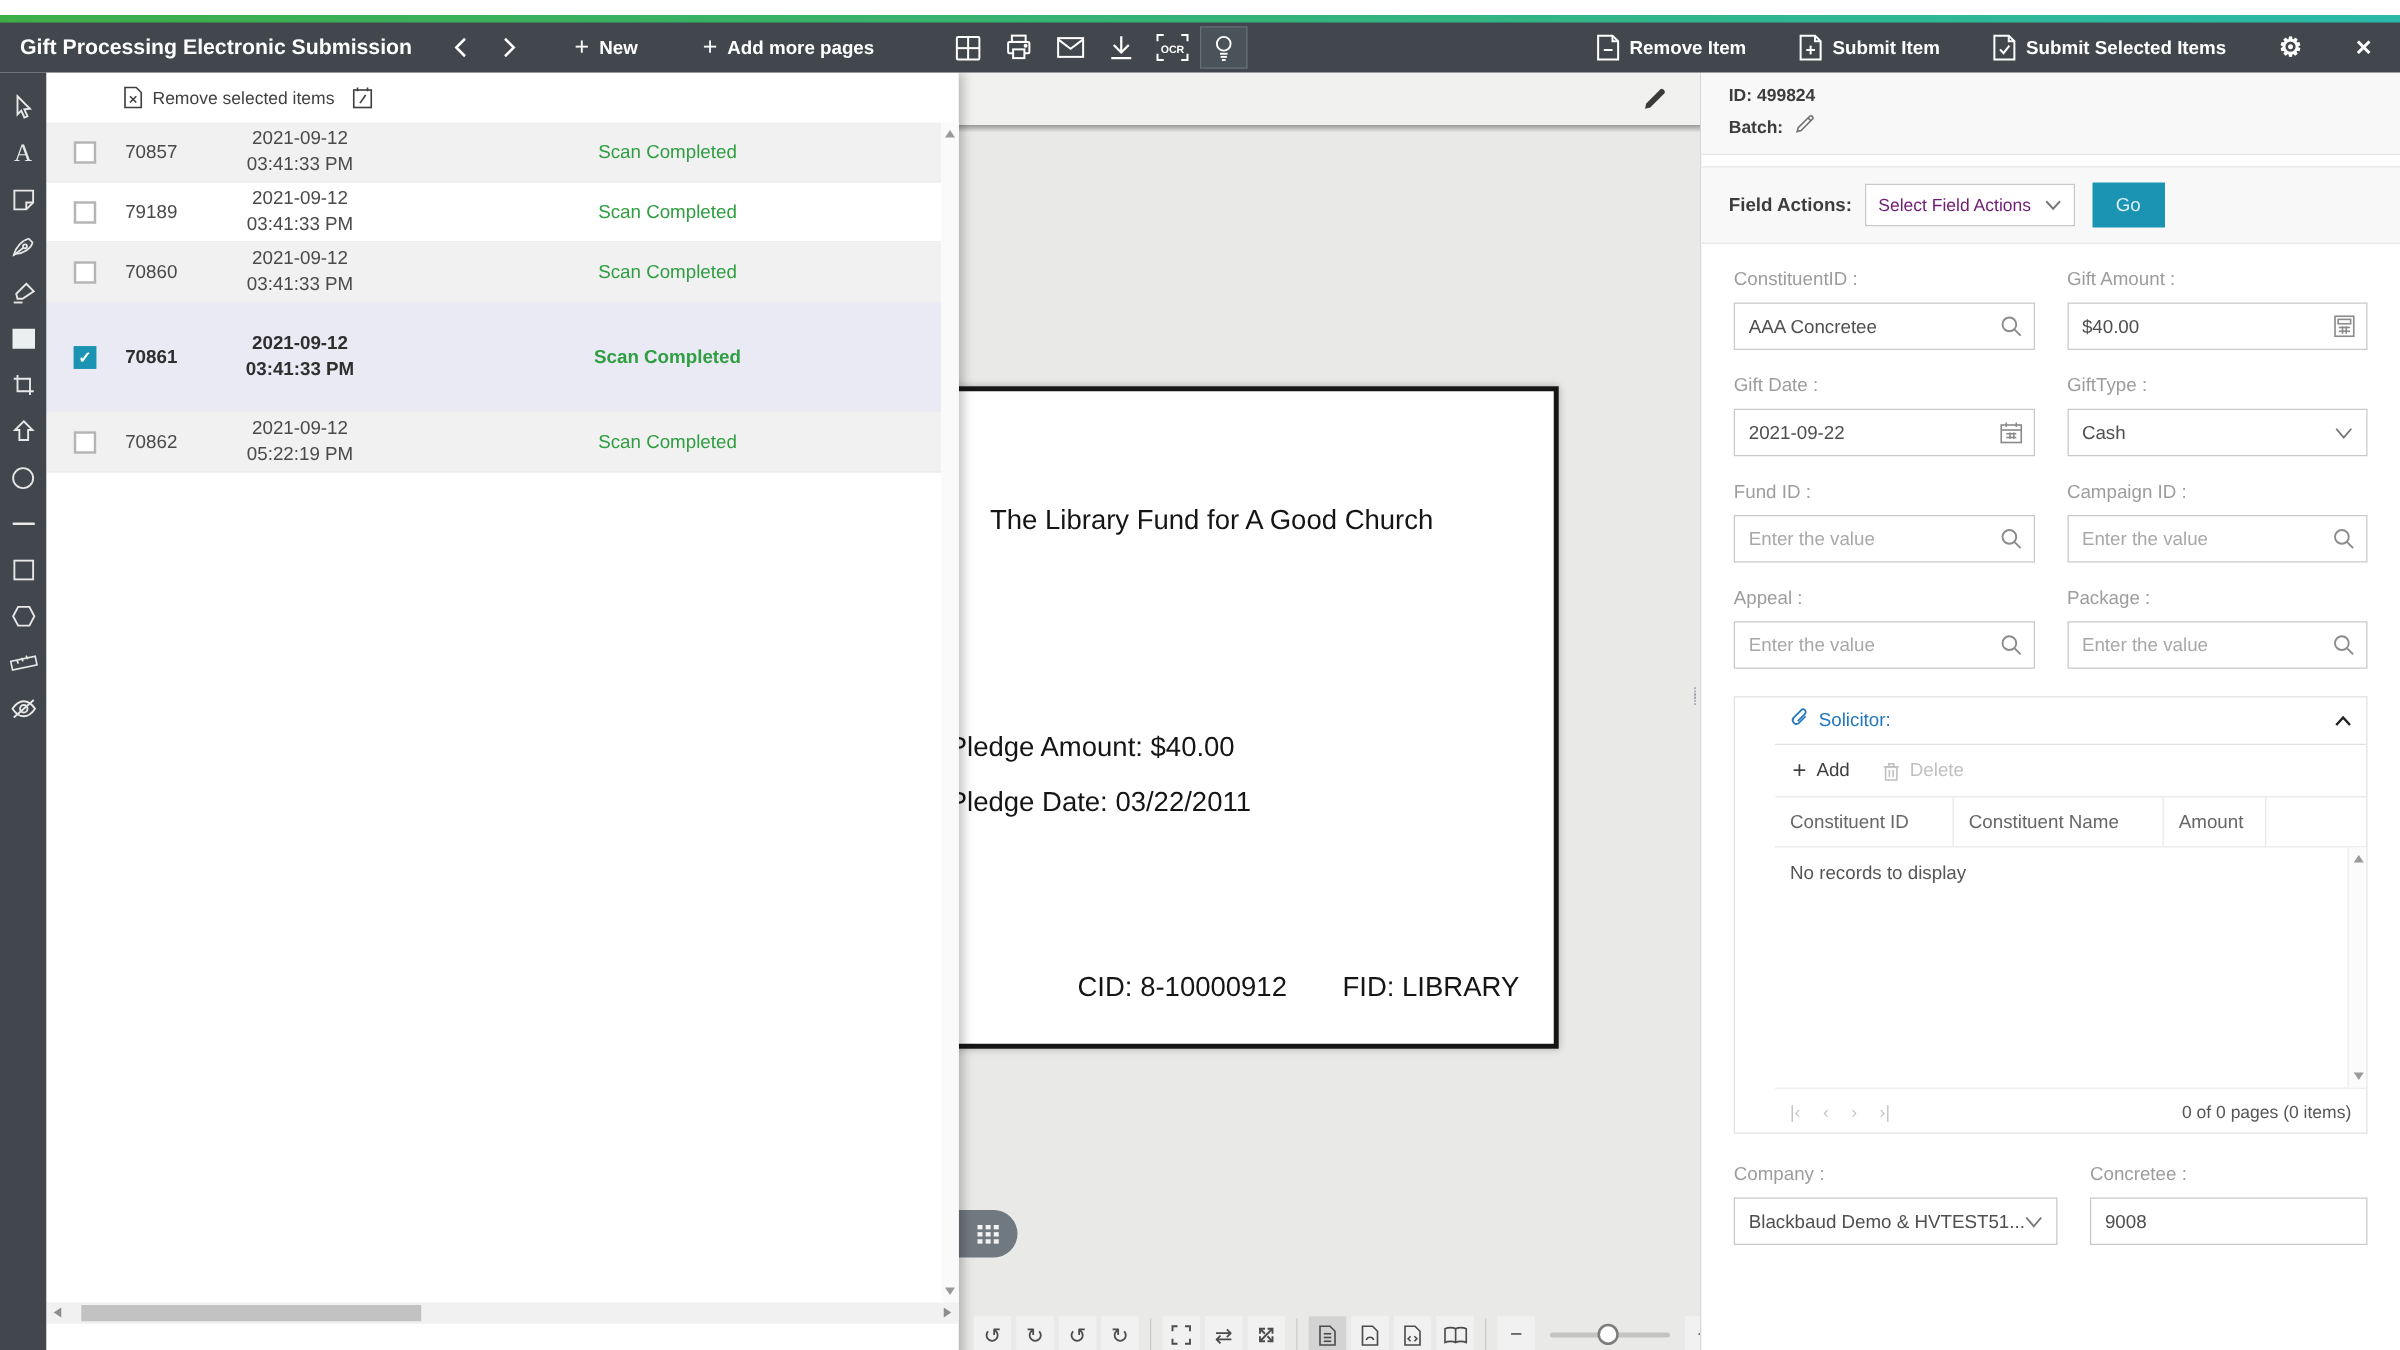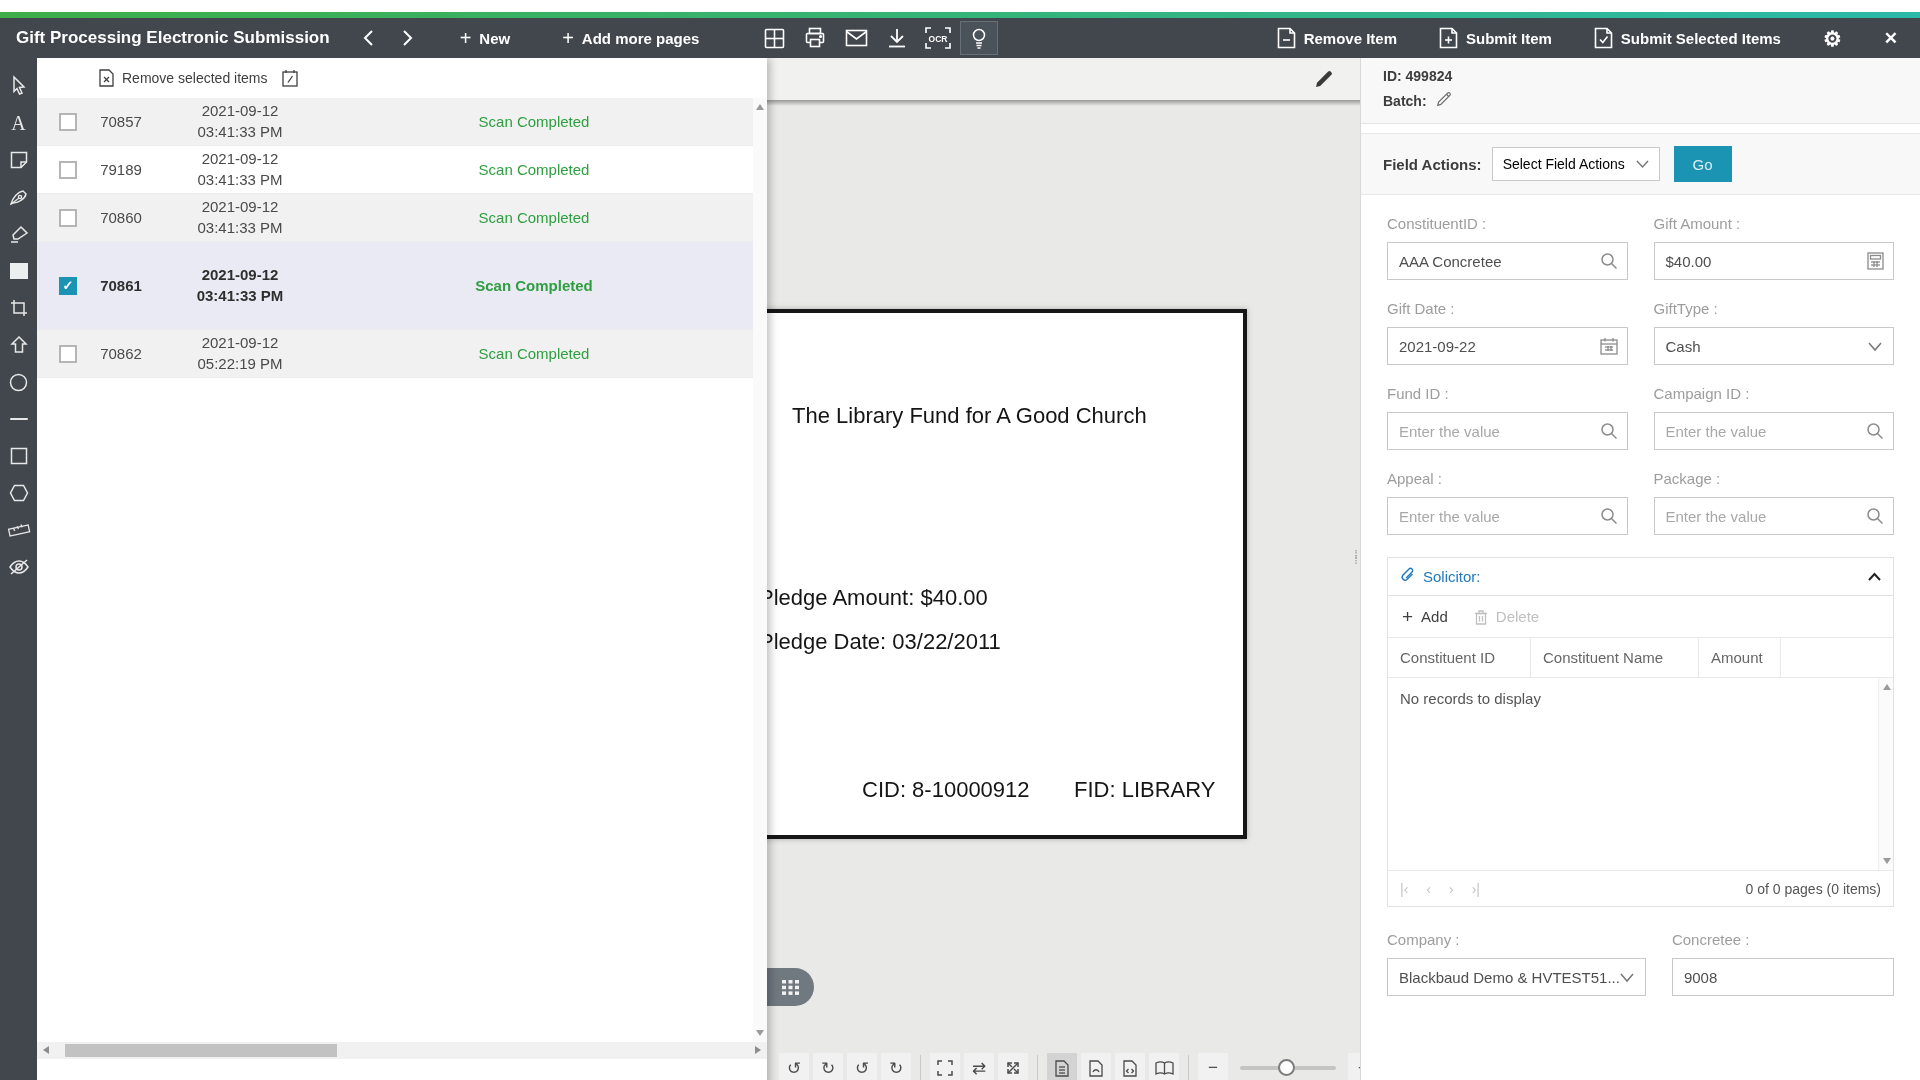--- a/index.html
+++ b/index.html
@@ -103,35 +103,35 @@
   .right-panel { position:absolute; left:1360px; top:46px; width:560px; height:1034px; background:#fff;
                  border-left:1px solid #d8d8d8; z-index:30; color:#4a4a4a; }
   .rp-idblock { background:#f8f8f8; border-bottom:1px solid #e4e4e4; padding:10px 22px 12px; }
   .rp-idline { font-size:14px; font-weight:700; color:#3d3d3d; margin-bottom:6px; }
   .rp-batchline { font-size:14px; font-weight:700; color:#3d3d3d; display:flex; align-items:center; gap:8px; }
   .rp-fablock { margin-top:9px; background:#f8f8f8; border-top:1px solid #e8e8e8;
                 border-bottom:1px solid #e8e8e8; padding:12px 22px; display:flex; align-items:center; gap:10px; }
   .rp-falabel { font-size:15px; font-weight:700; color:#3d3d3d; }
   .fa-select { width:168px; height:34px; background:#fff; border:1px solid #c9c9c9; display:flex;
                align-items:center; padding:0 10px; gap:6px; cursor:pointer; }
-  .fa-select .ph { flex:1; font-size:14px; color:#000000; white-space:nowrap; overflow:hidden; }
+  .fa-select .ph { flex:1; font-size:14px; color:#701a75; white-space:nowrap; overflow:hidden; }
   .go-btn { width:58px; height:36px; background:var(--accent,#1b93b3); color:rgba(255,255,255,.85);
             border:none; border-radius:0; font-size:15px; font-family:inherit; cursor:pointer; margin-left:4px; }
   .rp-form { padding:20px 26px 0; display:grid; grid-template-columns:1fr 1fr; column-gap:26px; row-gap:20px; }
   .fld label { display:block; font-size:15px; color:#9d9d9d; margin-bottom:10px; }
   .ip { position:relative; }
   .ip input { width:100%; height:38px; border:1px solid #c9c9c9; padding:0 36px 0 11px; font-size:15px;
               color:#4f4f4f; font-family:inherit; background:#fff; }
   .ip input::placeholder { color:#a8a8a8; }
   .ip .ficon { position:absolute; right:10px; top:10px; color:#8b8b8b; pointer-events:auto; cursor:pointer; }
   .fake-select { width:100%; height:38px; border:1px solid #c9c9c9; display:flex; align-items:center;
               padding:0 11px; font-size:15px; color:#4f4f4f; background:#fff; cursor:pointer; }
   .fake-select span { flex:1; white-space:nowrap; overflow:hidden; text-overflow:ellipsis; }
 
-  .sol-box { margin:22px 26px 0; border:1px solid #e2e2e2; }
+  .sol-box { margin:22px 26px 0; border:1px solid #e2e2e2;padding-left:32px; }
   .sol-head { height:38px; display:flex; align-items:center; gap:8px; padding:0 12px;
               border-bottom:1px solid #e2e2e2; }
   .sol-title { color:var(--solicitor-blue,#2178be); font-size:15px; flex:1; }
   .sol-clip { color:var(--solicitor-blue,#2178be); }
   .sol-collapse { background:none; border:none; color:#222; cursor:pointer; font-size:13px; }
   .sol-toolbar { height:42px; display:flex; align-items:center; gap:26px; padding:0 14px;
               border-bottom:1px solid #e9e9e9; }
   .sol-add { background:none; border:none; font-size:15px; color:#3f3f3f; display:flex; gap:8px;
               align-items:center; font-family:inherit; cursor:pointer; }
   .sol-del { background:none; border:none; font-size:15px; color:#c0c0c0; display:flex; gap:8px;

